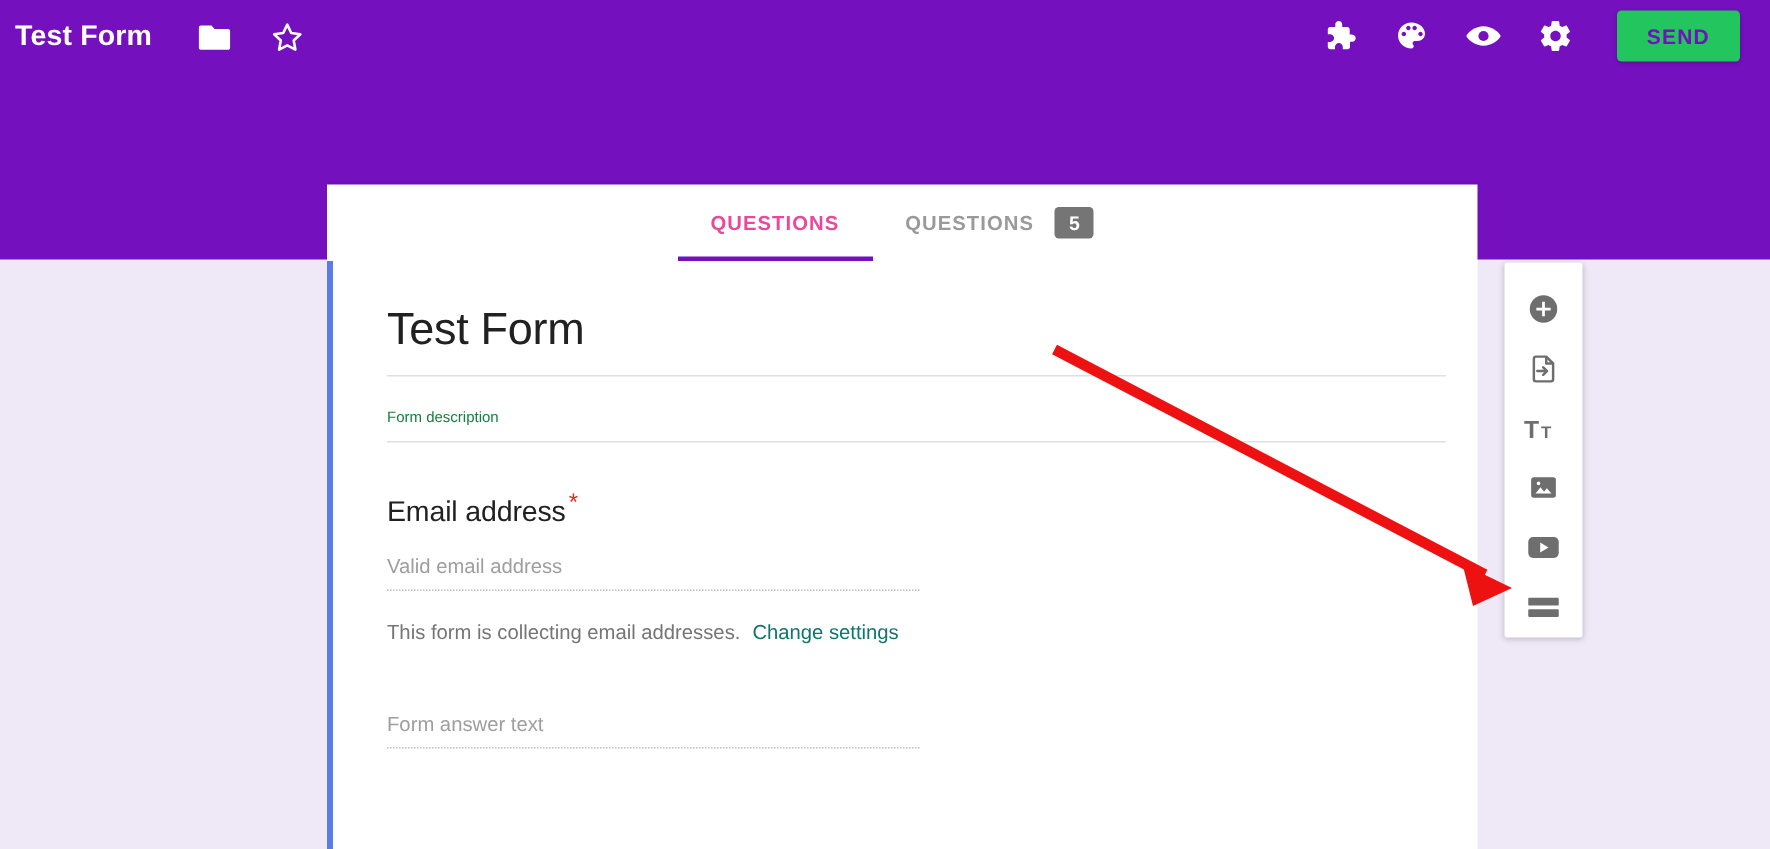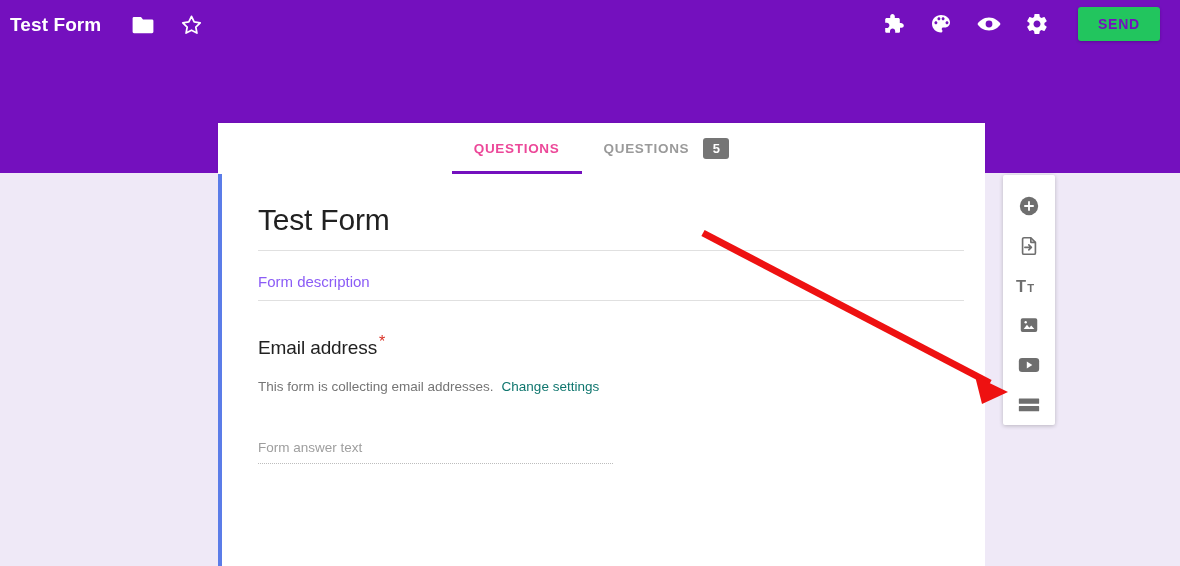--- a/index.html
+++ b/index.html
@@ -148,22 +148,22 @@
     padding-bottom: 12px;
     line-height: 36px;
   }
   .rule-solid {
     border-bottom: 1px solid #e0e0e0;
     height: 0;
     width: 706px;
     margin-left: 0;
   }
   .form-desc {
-    font-size: 15px;
-    color: #8b5cf6;
+    font-size: 10px;
+    color: #15803d;
     padding: 22px 0 10px 0;
   }
 
   .q-block { margin-top: 32px; }
   .q-title {
     font-size: 19px;
     color: #212121;
     letter-spacing: -0.1px;
   }
   .req-star {
@@ -291,20 +291,21 @@
       <div class="form-title">Test Form</div>
       <div class="rule-solid"></div>
 
       <div class="form-desc">Form description</div>
       <div class="rule-solid"></div>
 
       <div class="q-block">
         <div class="q-title">
           <span>Email address</span><span class="req-star">*</span>
         </div>
+        <div class="q-input">Valid email address</div>
         <div class="q-note">
           <span>This form is collecting email addresses.</span><a>Change settings</a>
         </div>
       </div>
 
       <div class="q-block" style="margin-top:46px;">
         <div class="q-input">Form answer text</div>
       </div>
 
     </div>

